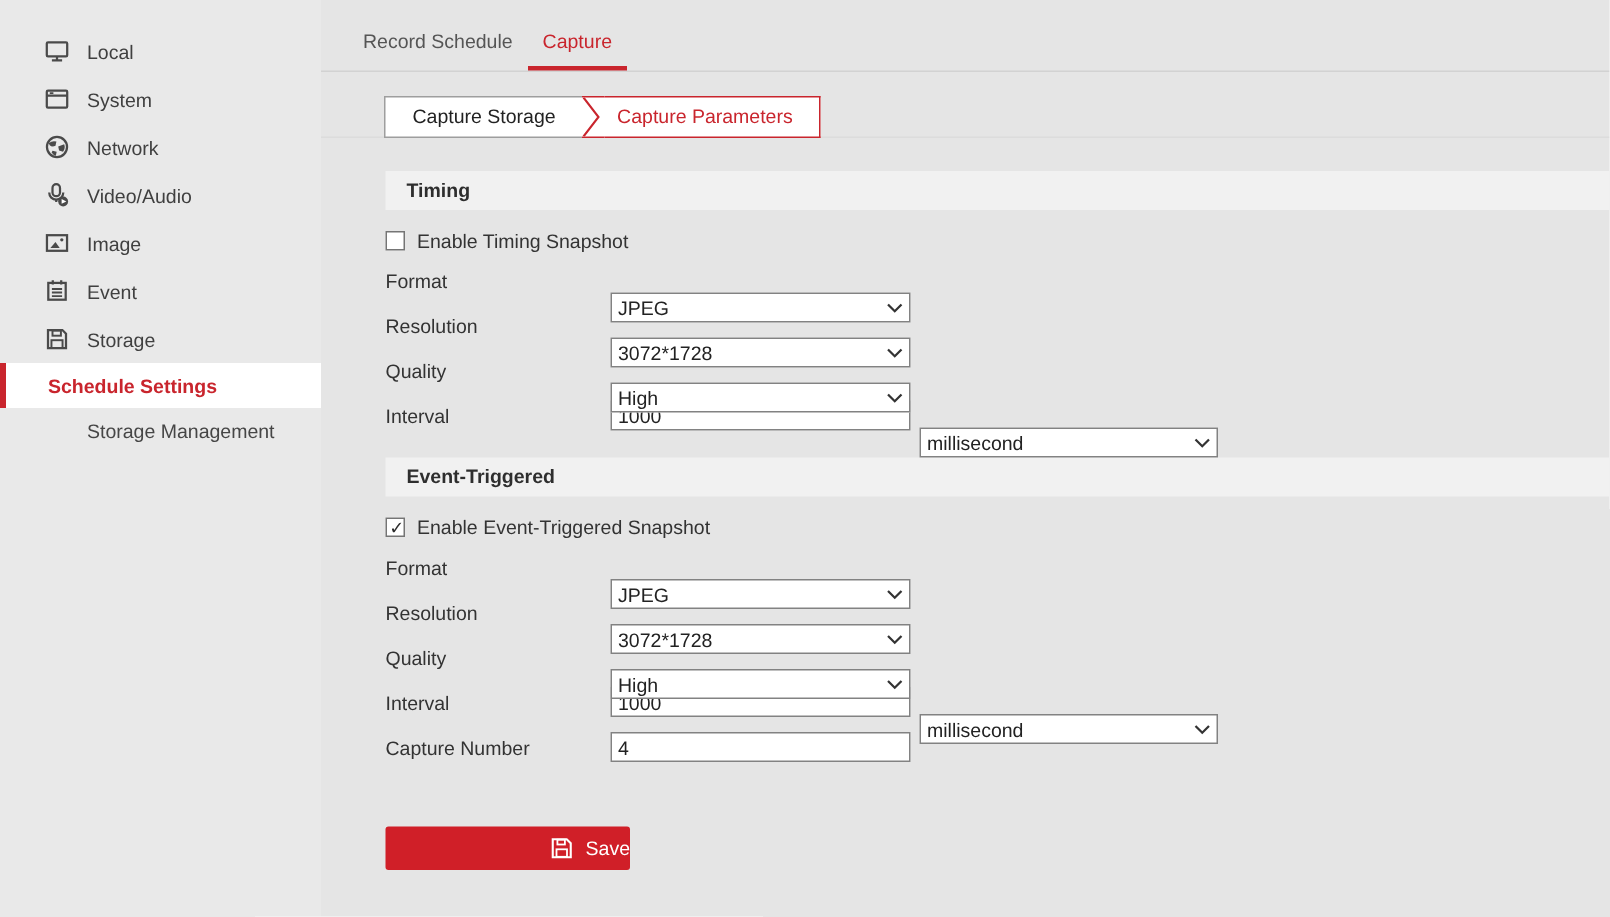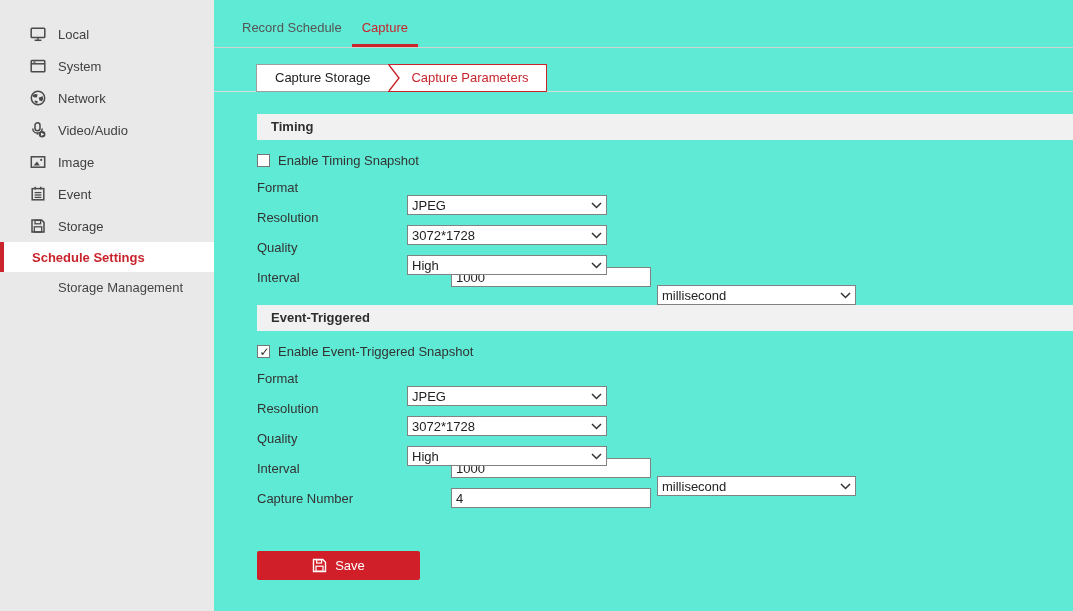--- a/index.html
+++ b/index.html
@@ -9,21 +9,21 @@
     font-size: 13px; color:#333; background:#fff; overflow:hidden; position:relative;
   }
   
   .sidebar { position:absolute; left:0; top:0; bottom:0; width:214px; background:#e9e9e9; padding-top:18px; }
   .side-item { height:32px; display:flex; align-items:center; padding-left:29px; color:#404040; cursor:pointer; }
   .side-item .icn { width:18px; height:18px; margin-right:11px; flex:0 0 18px; }
   .side-sub { height:30px; display:flex; align-items:center; padding-left:58px; color:#464646; cursor:pointer; }
   .side-sub.active { background:#fff; border-left:4px solid #c9252d; padding-left:28px; color:#c9252d; font-weight:bold; }
   .icn svg { display:block; }
   
-  .main { margin-left:214px; height:100%; background:#5eead4; }
+  .main { margin-left:214px; height:100%; background:#e5e5e5; }
   .tabbar { display:flex; align-items:flex-end; padding:20px 0 0 18px; border-bottom:1px solid #d2d2d2; }
   .tab { padding:0 10px 11px 10px; color:#555; cursor:pointer; line-height:16px; }
   .tab.active { color:#c9252d; font-weight:normal; padding-bottom:8px; border-bottom:3px solid #c9252d; }
   .subtabbar { display:flex; align-items:flex-end; padding:16px 0 0 42px; border-bottom:1px solid #dcdcdc; }
   .subtabs { display:inline-flex; height:28px; margin-bottom:-1px; background:#fff; }
   .subtab-left { border:1px solid #9e9e9e; border-right:none; padding:0 18px; line-height:26px; color:#222; cursor:pointer; }
   .subtab-chev { width:15px; height:28px; border-top:1px solid #c9252d; border-bottom:1px solid #c9252d; background:#fff; }
   .subtab-right { border:1px solid #c9252d; border-left:none; padding:0 18px 0 8px; line-height:26px; color:#c9252d; cursor:pointer; }
   .content { padding-left:43px; }
   .section-bar { background:#f1f1f1; height:26px; line-height:26px; font-weight:bold; color:#2e2e2e; padding-left:14px; margin-right:0; }
@@ -36,25 +36,25 @@
   .form { margin-top:2px; }
   .row { display:flex; align-items:center; height:30px; }
   .row .lbl { width:150px; color:#333; }
   .sel { position:relative; width:200px; height:20px;margin-top:36px; }
   .sel select {
     width:100%; height:100%; border:1px solid #828282; background:#fff; color:#222;
     font-family:inherit; font-size:13px; padding:0 20px 0 4px; border-radius:0;
     -webkit-appearance:none; -moz-appearance:none; appearance:none; cursor:pointer;
   }
   .sel .chev { position:absolute; right:5px; top:7px; pointer-events:none; }
-  .ti { width:200px; height:20px; border:1px solid #828282; padding:0 4px; font-family:inherit; font-size:13px; color:#222; background:#fff;margin-left:44px; }
+  .ti { width:200px; height:20px; border:1px solid #828282; padding:0 4px; font-family:inherit; font-size:13px; color:#222; background:#fff; }
   .unit { margin-left:6px; width:199px; }
   .save-btn {
     margin-top:38px; width:163px; height:29px; background:#d01f28; border:none; border-radius:2px;
-    color:#fff; font-family:inherit; font-size:13px; display:flex; align-items:center; justify-content:center;
+    color:#fff; font-family:inherit; font-size:13px; display:flex; align-items:center; justify-content:flex-end;
     gap:8px; cursor:pointer;
   }
 </style>
 </head>
 <body>
 
 <div class="sidebar">
 
   <div class="side-item">
     <span class="icn">

